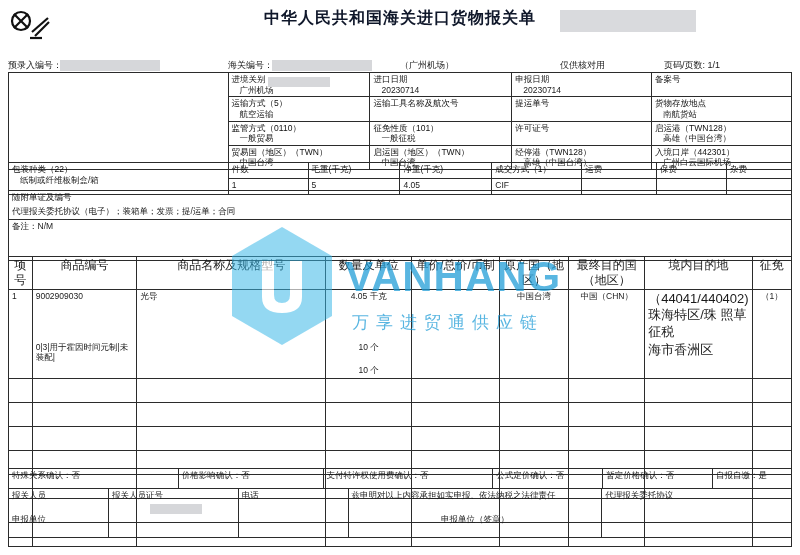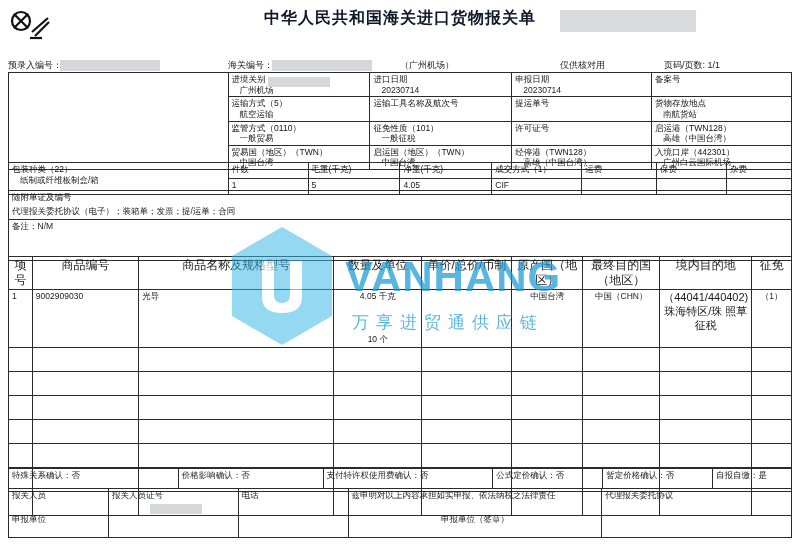--- a/index.html
+++ b/index.html
@@ -63,21 +63,21 @@
   #grid-items .hdr td{height:14px;text-align:center;font-size:12px;}
   #grid-items .blank td{height:21px;}
 
   
   #grid-conf{left:8px;top:468px;width:784px;}
   #grid-conf td{height:17px;}
 
   
   #grid-foot{left:8px;top:488px;width:784px;}
   #grid-foot td{height:22px;}
-  .tiny{font-size:11px;text-align:center;}
+  .tiny{font-size:13px;}
 
   
   .wm{
     position:absolute;left:0;top:225px;width:800px;height:140px;
     pointer-events:none;
   }
   .wm-hex{
     position:absolute;left:228px;top:0px;width:108px;height:122px;
     opacity:.62;
   }
@@ -298,20 +298,31 @@
       <td class="nbd-b">9002909030</td>
       <td class="nbd-b">光导</td>
       <td class="nbd-b ctr">4.05 千克</td>
       <td class="nbd-b"></td>
       <td class="nbd-b ctr">中国台湾</td>
       <td class="nbd-b ctr">中国（CHN）</td>
       <td class="nbd-b tiny">（44041/440402)珠海特区/珠 照草征税</td>
       <td class="nbd-b ctr">（1）</td>
     </tr>
     <tr>
+      <td class="nbd-t nbd-b"></td>
+      <td class="nbd-t nbd-b">0|3|用于霍因时间元制|未装配|</td>
+      <td class="nbd-t nbd-b"></td>
+      <td class="nbd-t nbd-b ctr">10 个</td>
+      <td class="nbd-t nbd-b"></td>
+      <td class="nbd-t nbd-b"></td>
+      <td class="nbd-t nbd-b"></td>
+      <td class="nbd-t nbd-b tiny">海市香洲区</td>
+      <td class="nbd-t nbd-b"></td>
+    </tr>
+    <tr>
       <td class="nbd-t"></td>
       <td class="nbd-t"></td>
       <td class="nbd-t"></td>
       <td class="nbd-t ctr">10 个</td>
       <td class="nbd-t"></td>
       <td class="nbd-t"></td>
       <td class="nbd-t"></td>
       <td class="nbd-t"></td>
       <td class="nbd-t"></td>
     </tr>

